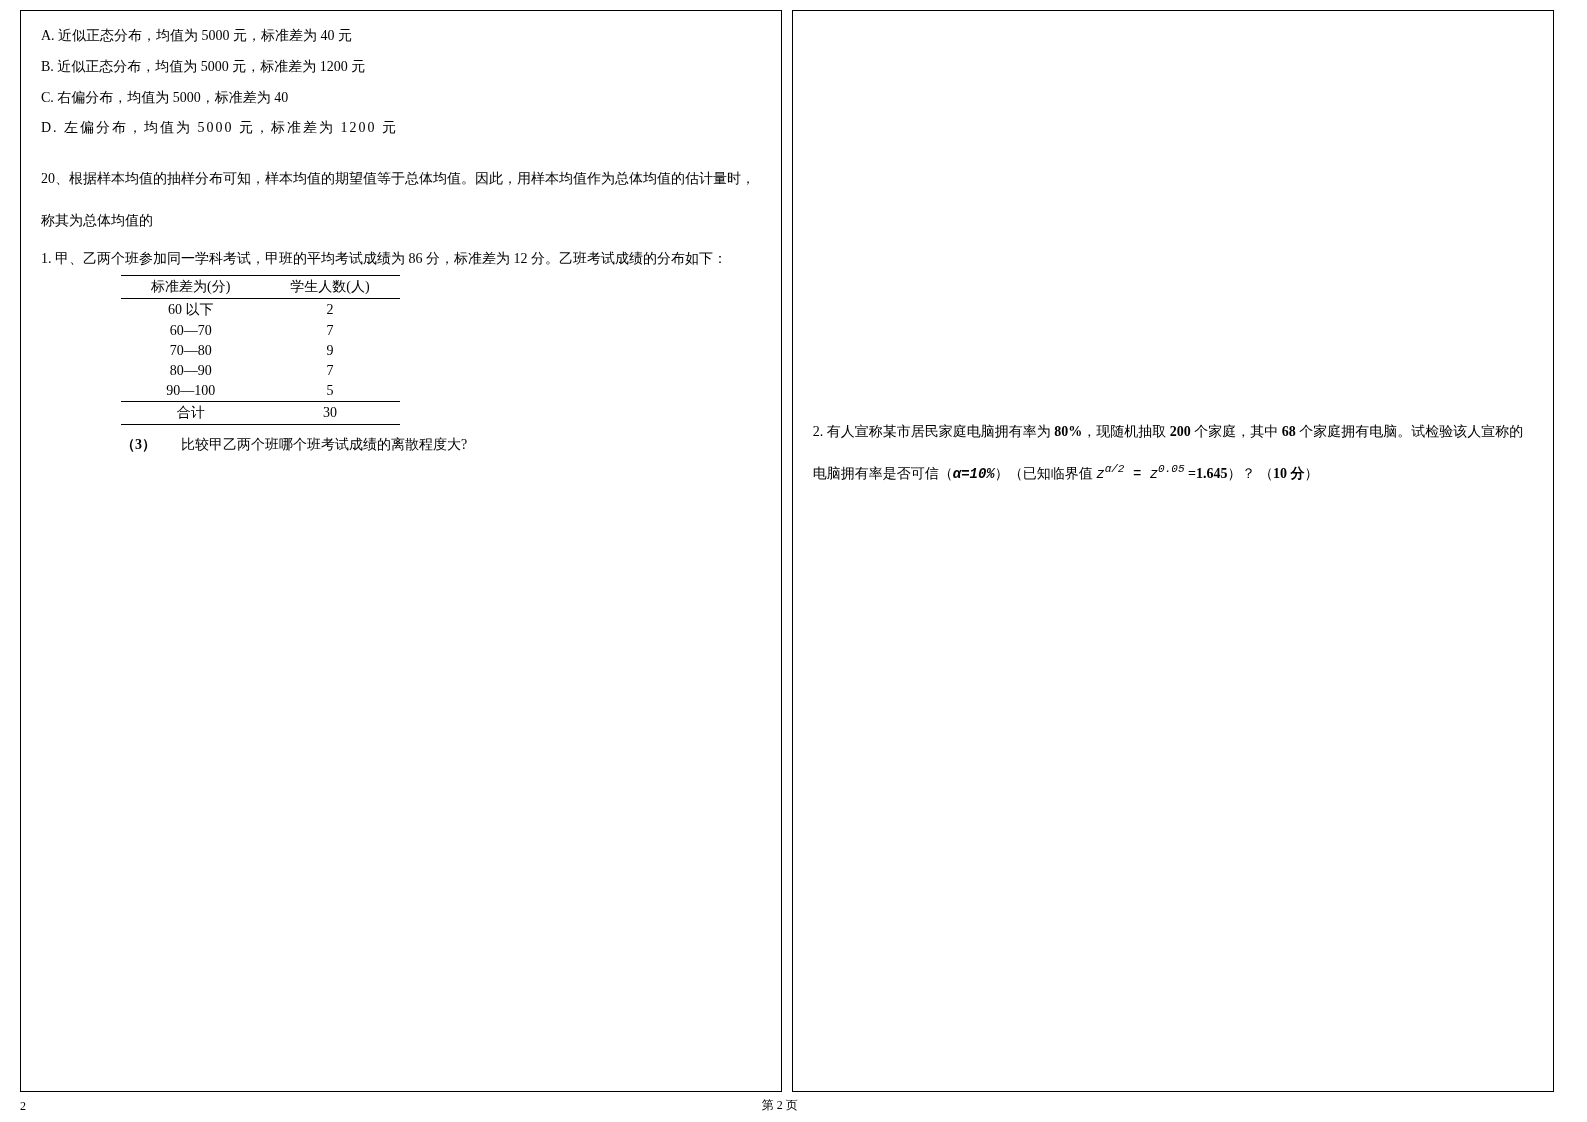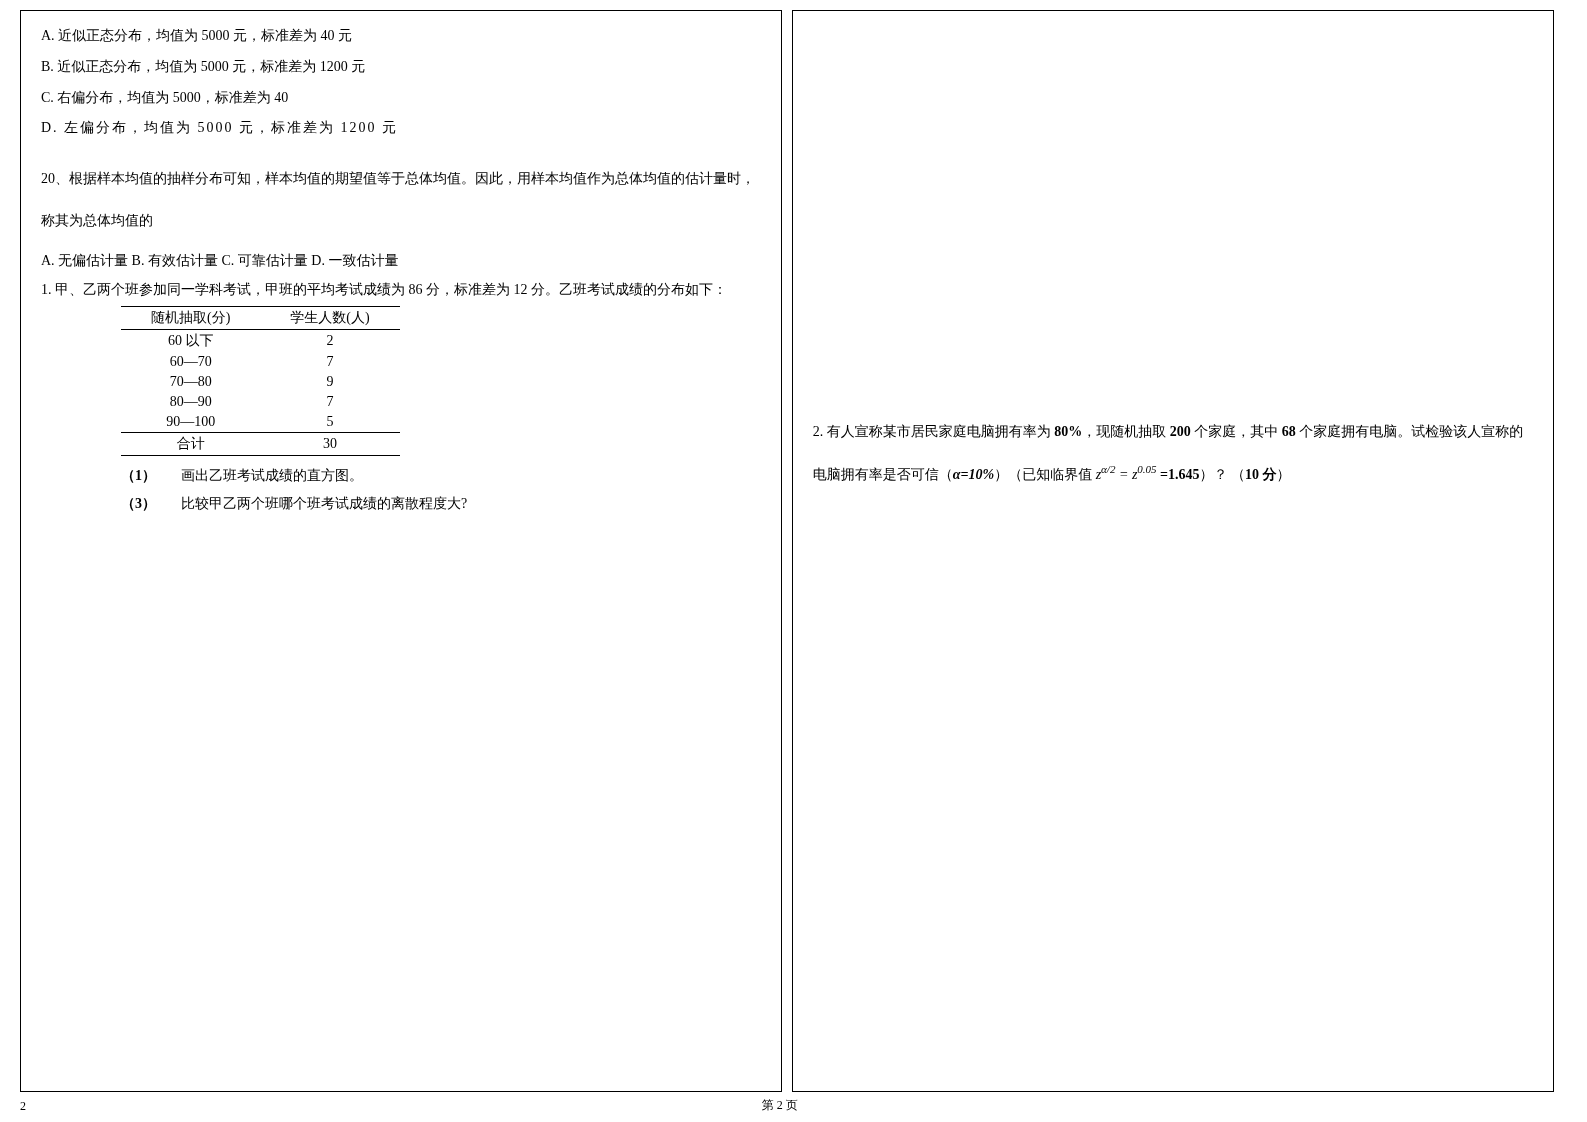--- a/index.html
+++ b/index.html
@@ -72,21 +72,21 @@
     }
     .subq-num {
       font-weight: bold;
       display: inline-block;
       width: 60px;
     }
     .right-content {
       margin-top: 390px;
     }
     .formula {
-      font-family: Liberation Serif, serif;
+      font-family: Liberation Mono, monospace;
       font-style: italic;
       margin-top: 48px;
     }
     .sup {
       font-size: 11px;
       vertical-align: super;
       position: relative;
     }
     .page-footer {
       position: absolute;
@@ -106,28 +106,27 @@
 <div class="page-container">
   <div class="left-col">
     <div class="options">A. 近似正态分布，均值为 5000 元，标准差为 40 元</div>
     <div class="options">B. 近似正态分布，均值为 5000 元，标准差为 1200 元</div>
     <div class="options">C. 右偏分布，均值为 5000，标准差为 40</div>
     <div class="options" style="letter-spacing:2px;">D. 左偏分布，均值为 5000 元，标准差为 1200 元</div>
 
     <div class="q-text" style="margin-top:14px;line-height:3;">
       <span>20</span><span>、根据样本均值的抽样分布可知，样本均值的期望值等于总体均值。因此，用样本均值作为总体均值的估计量时，称其为总体均值的</span>
     </div>
-    <div class="options">A. 无偏估计量      B. 有效估计量    C. 可靠估计量      D. 一致估计量</div>
 
     <div class="q-text" style="line-height:1.8;">1. 甲、乙两个班参加同一学科考试，甲班的平均考试成绩为 86 分，标准差为 12 分。乙班考试成绩的分布如下：</div>
 
     <table class="score-table">
       <thead>
         <tr>
-          <th>随机抽取(分)</th>
+          <th>标准差为(分)</th>
           <th>学生人数(人)</th>
         </tr>
       </thead>
       <tbody>
         <tr>
             <td>60 以下</td>
             <td>2</td>
           </tr>
         <tr>
             <td>60—70</td>
@@ -145,21 +144,20 @@
             <td>90—100</td>
             <td>5</td>
           </tr>
         <tr class="total-row">
             <td>合计</td>
             <td>30</td>
           </tr>
       </tbody>
     </table>
 
-    <div class="subq"><span class="subq-num">（1）</span><span>画出乙班考试成绩的直方图。</span></div>
     <div class="subq"><span class="subq-num">（3）</span><span>比较甲乙两个班哪个班考试成绩的离散程度大?</span></div>
   </div>
 
   <div class="right-col">
     <div class="right-content q-text" style="line-height:3;">
       <span>2. 有人宣称某市居民家庭电脑拥有率为 </span><b>80%</b><span>，现随机抽取 </span><b>200</b><span> 个家庭，其中 </span><b>68</b><span> 个家庭拥有电脑。试检验该人宣称的电脑拥有率是否可信（</span><b><span class="formula">α=10%</span></b><span>）（已知临界值 </span><span class="formula"><span>z</span><sub class="sup">α/2</sub><span> = </span><span>z</span><sub class="sup">0.05</sub></span><b> =1.645</b><span>）？ （</span><b>10 分</b><span>）</span>
     </div>
   </div>
 </div>
 

